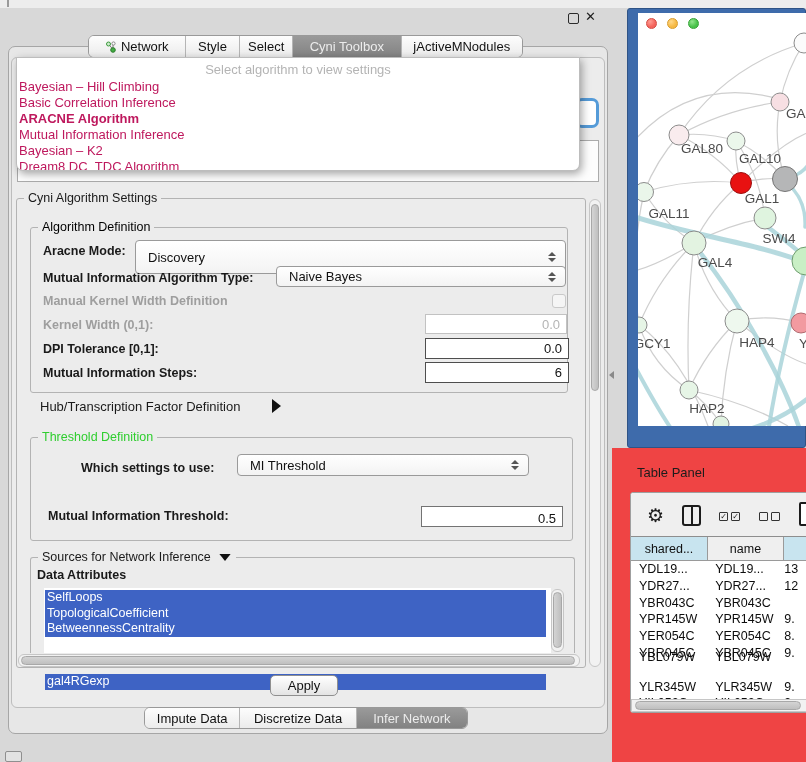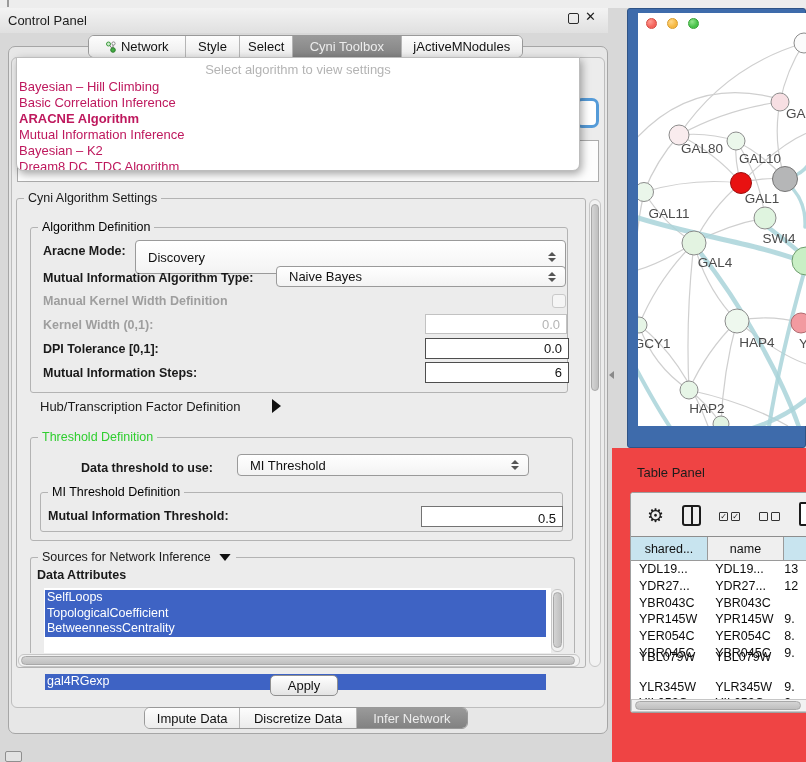--- a/index.html
+++ b/index.html
@@ -147,23 +147,20 @@
   .popup-item.bold { font-weight:bold; }
 </style>
 </head>
 <body>
 
 <div class="screen">
 
   <div class="abs top-strip"></div>
   <div class="abs top-tick"></div>
 
-  <div class="abs titlebar">
-    <span class="title">Control Panel</span>
-  </div>
   <div class="abs float-icon"></div>
   <div class="abs close-icon">✕</div>
 
   <div class="abs outer-panel"></div>
   <div class="abs inner-panel"></div>
   <div class="abs hidden-strip"></div>
   <div class="abs blue-btn-fragment"></div>
 
   <div id="top-tabs" class="abs tabgroup" style="left:88px; top:35px; width:435px;">
       <div class="tabseg" style="width: 97px;">
@@ -232,32 +229,29 @@
   <div class="field" style="left:425px; top:362px; width:144px; height:21px;">
     <span>6</span>
   </div>
 
   <span class="lbl plain" style="left:40px; top:399px;">Hub/Transcription Factor Definition</span>
   <span class="abs arrow-right" style="left:272px; top:399px;"></span>
 
   <div class="group" style="left:30px; top:437px; width:543px; height:104px;">
     <span class="legend green">Threshold Definition</span>
   </div>
-  <span class="lbl" style="left:81px; top:461px;">Data threshold to use:</span>
+  <span class="lbl" style="left:81px; top:461px;">Which settings to use:</span>
   <div class="combo" style="left:237px; top:454px; width:292px; height:22px;">
     <span>MI Threshold</span>
     <span class="spin">
         <i class="up"></i>
         <i class="dn"></i>
       </span>
   </div>
 
-  <div class="group" style="left:40px; top:492px; width:523px; height:40px;">
-    <span class="legend blue">MI Threshold Definition</span>
-  </div>
   <span class="lbl" style="left:48px; top:509px;">Mutual Information Threshold:</span>
   <div class="field soft" style="left:421px; top:506px; width:142px; height:21px;">
     <span>0.5</span>
   </div>
 
   <div class="group noborder-bottom" style="left:30px; top:557px; width:545px; height:96px;">
     <span class="legend black">
       <span>Sources for Network Inference</span>
       <span class="arrow-down" style="vertical-align:middle; margin-left:4px; transform:scale(0.8);"></span>
     </span>

